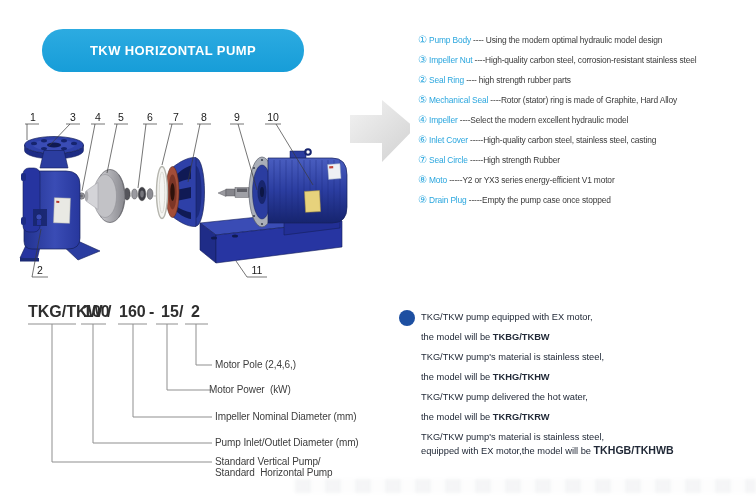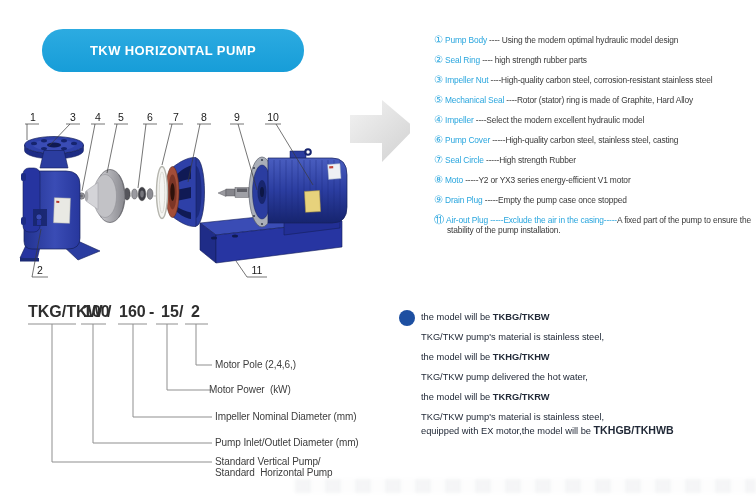--- a/index.html
+++ b/index.html
@@ -11,21 +11,21 @@
           background:linear-gradient(180deg,#2cabe1 0%,#179dd8 100%);
           display:flex;align-items:center;justify-content:center;}
   .banner span{color:#fff;font-size:13px;font-weight:bold;letter-spacing:.4px;}
 
   
   #diagram{position:absolute;left:10px;top:95px;}
 
   
   .parts-list{position:absolute;left:418px;top:35px;width:337px;}
   .part-item{font-size:8.4px;line-height:10.4px;letter-spacing:-0.15px;color:#3a3a3a;
-             margin-bottom:9.6px;padding-left:13px;text-indent:-13px;margin-left:16px;}
+             margin-bottom:9.6px;padding-left:13px;text-indent:-13px;}
   .part-item .num{color:#2aa6de;font-size:10.2px;margin-right:2px;}
   .part-item .c{color:#2aa6de;}
 
   
   .model-seg{position:absolute;top:303px;font-size:16px;font-weight:bold;color:#2e2e2e;}
   #mc-lines{position:absolute;left:20px;top:295px;}
   .mc-label{position:absolute;font-size:10px;color:#3d3d3d;letter-spacing:-0.1px;}
 
   
   .bullet{position:absolute;left:399px;top:310px;width:16px;height:16px;border-radius:50%;
@@ -224,29 +224,28 @@
       <text x="194" y="26">8</text>
       <text x="227" y="26">9</text>
       <text x="263" y="26">10</text>
       <text x="30" y="179">2</text>
       <text x="247" y="179">11</text>
     </g>
   </svg>
 
   <div class="parts-list">
     <div class="part-item"><span class="num">①</span><span class="c">Pump Body</span><span class="c"></span><span> ---- Using the modern optimal hydraulic model design</span></div>
+    <div class="part-item"><span class="num">③</span><span class="c">Impeller Nut</span><span class="c"></span><span> ----High-quality carbon steel, corrosion-resistant stainless steel</span></div>
     <div class="part-item"><span class="num">②</span><span class="c">Seal Ring</span><span class="c"></span><span> ---- high strength rubber parts</span></div>
-    <div class="part-item"><span class="num">③</span><span class="c">Impeller Nut</span><span class="c"></span><span> ----High-quality carbon steel, corrosion-resistant stainless steel</span></div>
     <div class="part-item"><span class="num">⑤</span><span class="c">Mechanical Seal</span><span class="c"></span><span> ----Rotor (stator) ring is made of Graphite, Hard Alloy</span></div>
     <div class="part-item"><span class="num">④</span><span class="c">Impeller</span><span class="c"></span><span> ----Select the modern excellent hydraulic model</span></div>
-    <div class="part-item"><span class="num">⑥</span><span class="c">Pump Cover</span><span class="c"></span><span> -----High-quality carbon steel, stainless steel, casting</span></div>
+    <div class="part-item"><span class="num">⑥</span><span class="c">Inlet Cover</span><span class="c"></span><span> -----High-quality carbon steel, stainless steel, casting</span></div>
     <div class="part-item"><span class="num">⑦</span><span class="c">Seal Circle</span><span class="c"></span><span> -----High strength Rubber</span></div>
     <div class="part-item"><span class="num">⑧</span><span class="c">Moto</span><span class="c"></span><span> -----Y2 or YX3 series energy-efficient V1 motor</span></div>
     <div class="part-item"><span class="num">⑨</span><span class="c">Drain Plug</span><span class="c"></span><span> -----Empty the pump case once stopped</span></div>
-    <div class="part-item"><span class="num">⑪</span><span class="c">Air-out Plug</span><span class="c"> -----Exclude the air in the casing-----</span><span>A fixed part of the pump to ensure the stability of the pump installation.</span></div>
   </div>
 
   <span class="model-seg" style="left:28px">TKG/TKW</span>
   <span class="model-seg" style="left:83px">100</span>
   <span class="model-seg" style="left:107px">/</span>
   <span class="model-seg" style="left:119px">160</span>
   <span class="model-seg" style="left:149px">-</span>
   <span class="model-seg" style="left:161px">15</span>
   <span class="model-seg" style="left:179px">/</span>
   <span class="model-seg" style="left:191px">2</span>
@@ -268,20 +267,21 @@
 
   <div class="mc-label" style="left:215px;top:359px">Motor Pole (2,4,6,)</div>
   <div class="mc-label" style="left:209px;top:384px">Motor Power&nbsp; (kW)</div>
   <div class="mc-label" style="left:215px;top:411px">Impeller Nominal Diameter (mm)</div>
   <div class="mc-label" style="left:215px;top:437px">Pump Inlet/Outlet Diameter (mm)</div>
   <div class="mc-label" style="left:215px;top:456px">Standard Vertical Pump/</div>
   <div class="mc-label" style="left:215px;top:467px">Standard&nbsp; Horizontal Pump</div>
 
   <div class="bullet"></div>
   <div class="notes">
+    <p><span>TKG/TKW pump equipped with EX motor,</span><span class="bnm"></span></p>
     <p><span>the model will be </span><span class="bnm">TKBG/TKBW</span></p>
     <p><span>TKG/TKW pump's material is stainless steel,</span><span class="bnm"></span></p>
     <p><span>the model will be </span><span class="bnm">TKHG/TKHW</span></p>
     <p><span>TKG/TKW pump delivered the hot water,</span><span class="bnm"></span></p>
     <p><span>the model will be </span><span class="bnm">TKRG/TKRW</span></p>
     <p class="tight"><span>TKG/TKW pump's material is stainless steel,</span><span class="bnm"></span></p>
     <p><span>equipped with EX motor,the model will be </span><span class="bnm-big">TKHGB/TKHWB</span></p>
   </div>
 
   <div class="watermark"></div>

